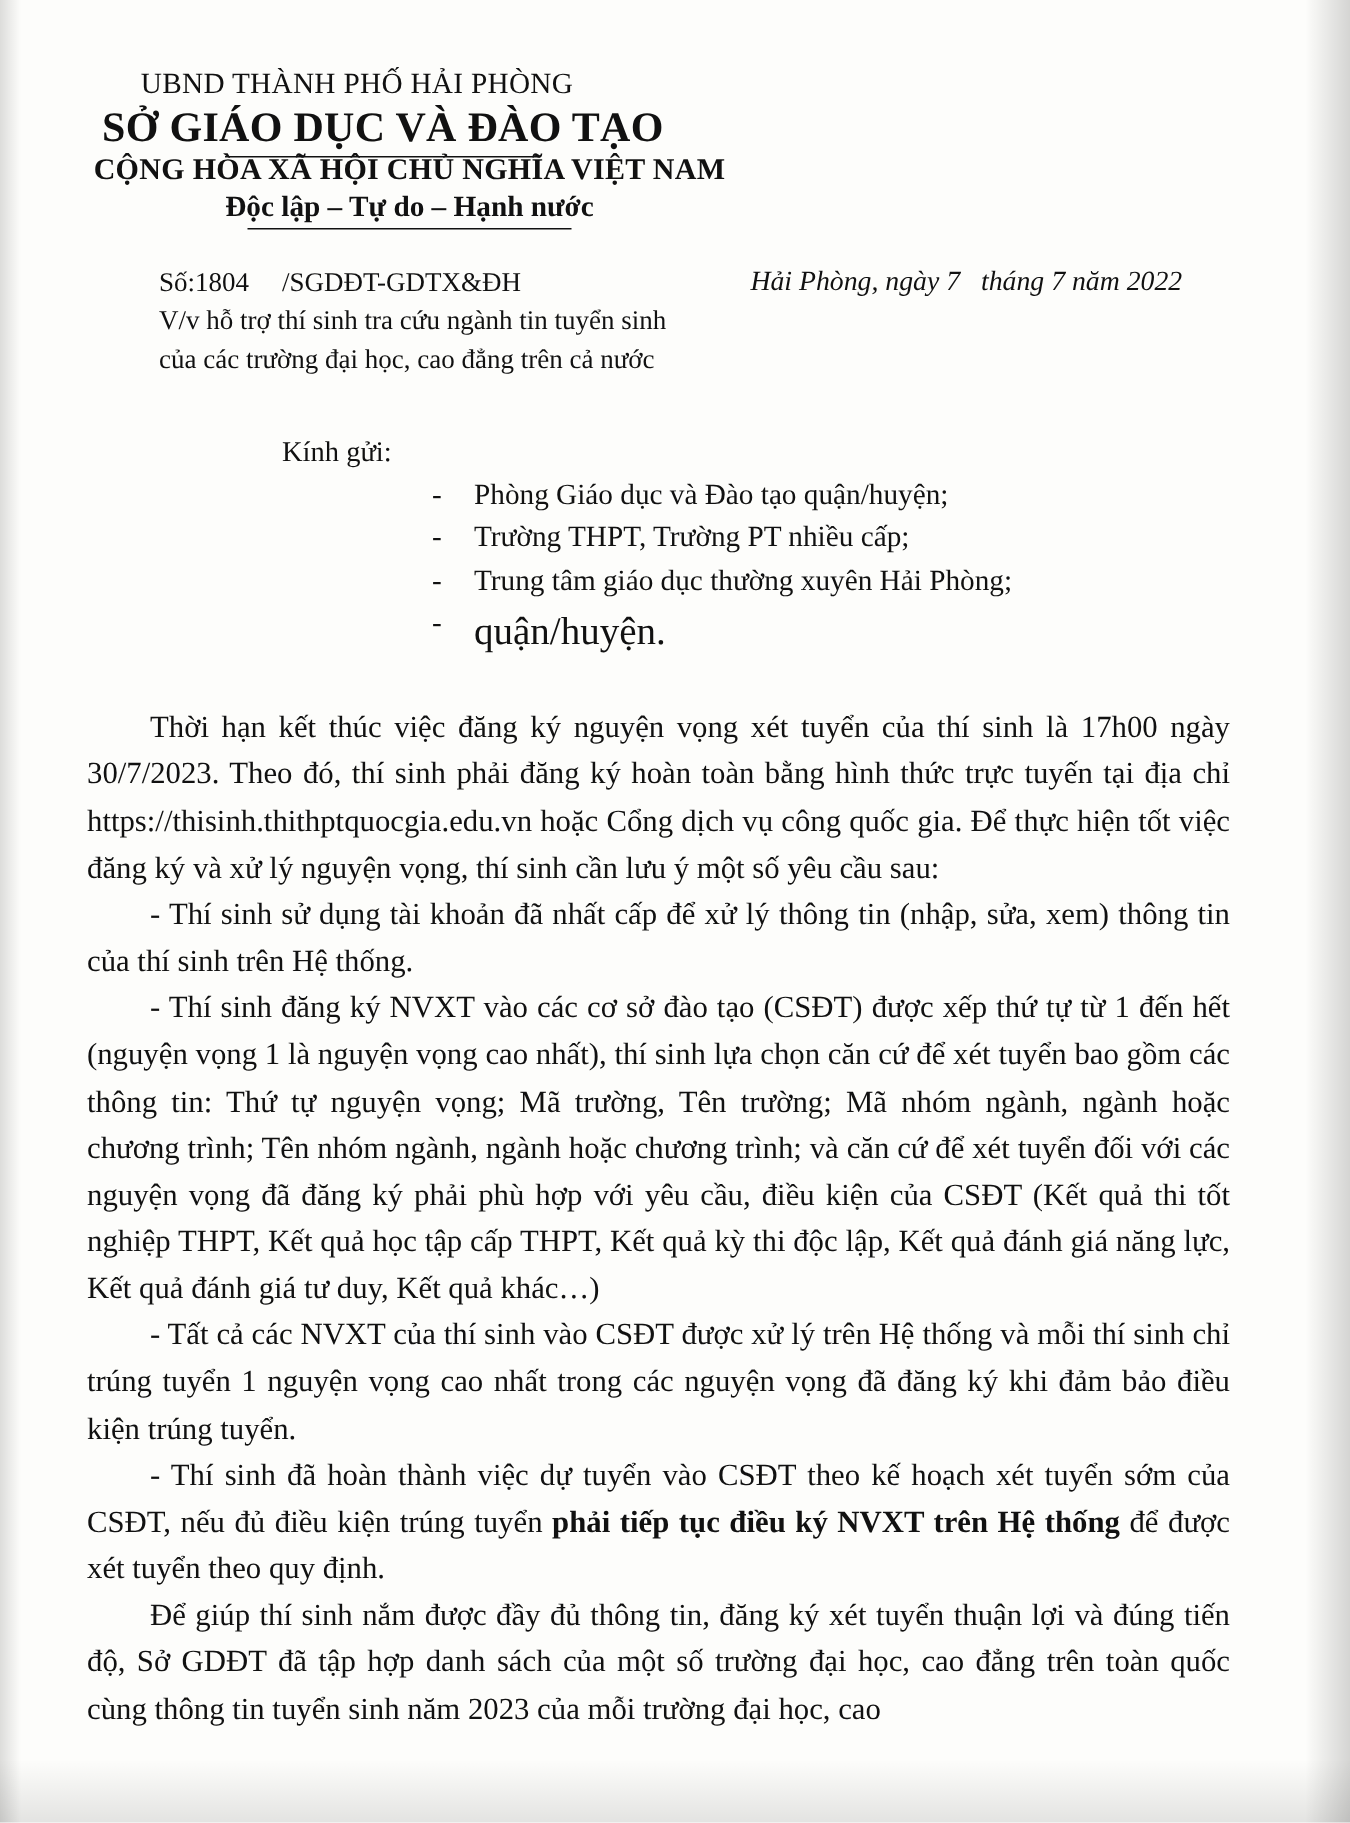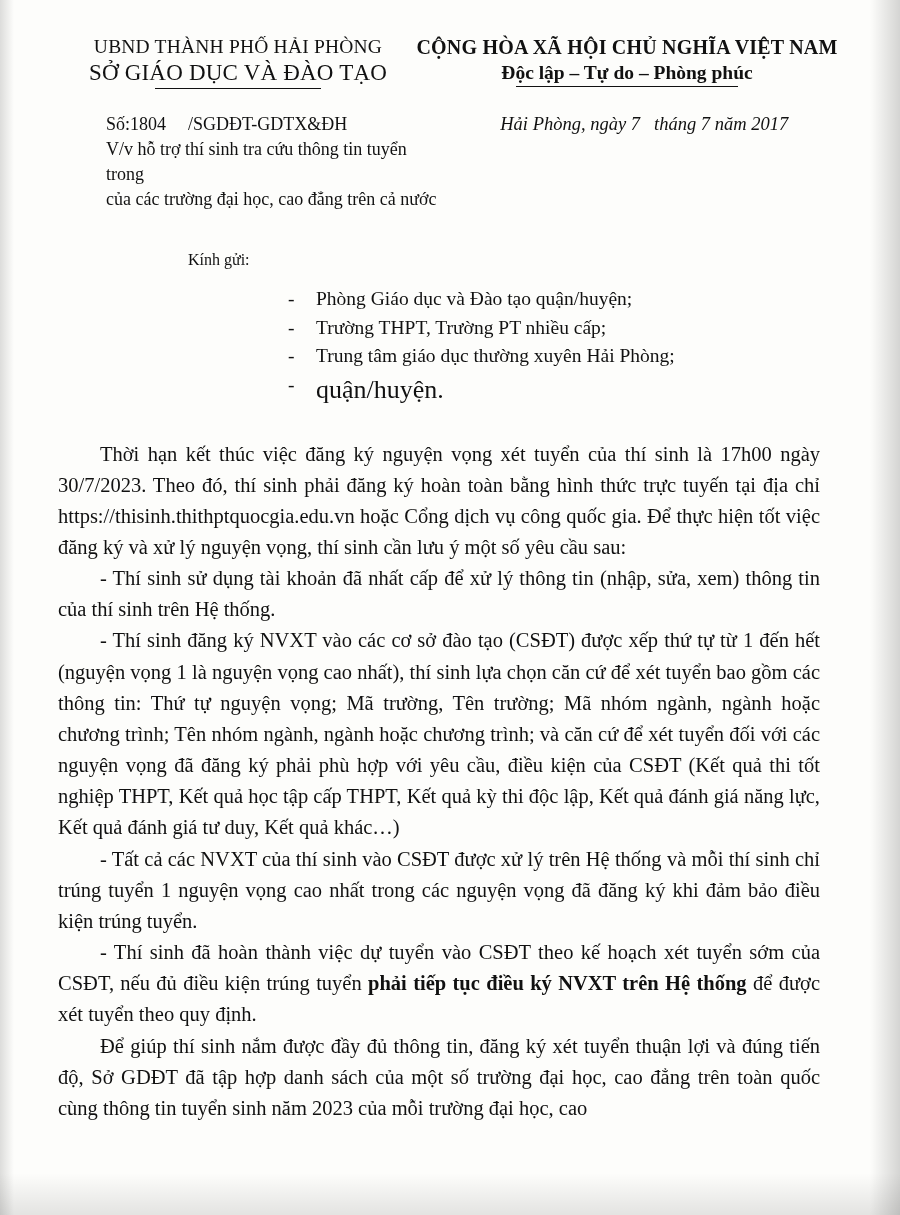--- a/index.html
+++ b/index.html
@@ -43,38 +43,40 @@
     bottom: 0; left: 0; width: 100%; height: 42px;
     background: linear-gradient(to bottom, rgba(255,255,255,0), rgba(0,0,0,0.10));
     pointer-events: none;
   }
 
   
   .letterhead {
     display: flex;
     align-items: flex-start;
     justify-content: space-between;
+    margin-top: 10px;
+    flex-direction: column;
   }
   .lh-left {
     width: 340px;
     text-align: center;
     padding-left: 10px;
   }
   .lh-right {
     width: 430px;
     text-align: center;
   }
   .org-line1 {
     font-size: 19.5px;
     letter-spacing: 0.2px;
     white-space: nowrap;
   }
   .org-line2 {
-    font-size: 23px;
-    font-weight: normal;
+    font-size: 28px;
+    font-weight: bold;
     letter-spacing: 0.2px;
     margin-top: 2px;
     position: relative;
     display: inline-block;
     white-space: nowrap;
   }
   .org-line2::after {
     content: "";
     position: absolute;
     left: 22%;
@@ -138,22 +140,22 @@
     display: inline-block;
     width: 14px;
   }
 
   
   .recipients {
     margin-top: 40px;
     padding-left: 130px;
   }
   .kinhgui {
-    font-size: 16px;
-    margin-bottom: 16px;
+    font-size: 19px;
+    margin-bottom: 4px;
   }
   .rec-list {
     margin: 0;
     padding: 0;
     list-style: none;
     padding-left: 100px;
   }
   .rec-list li {
     font-size: 19.5px;
     line-height: 1.46;
@@ -191,38 +193,38 @@
 
 <div class="page">
 
   <div class="letterhead">
     <div class="lh-left">
       <div class="org-line1">UBND THÀNH PHỐ HẢI PHÒNG</div>
       <div class="org-line2">SỞ GIÁO DỤC VÀ ĐÀO TẠO</div>
     </div>
     <div class="lh-right">
       <div class="nation-line1">CỘNG HÒA XÃ HỘI CHỦ NGHĨA VIỆT NAM</div>
-      <div class="nation-line2">Độc lập – Tự do – Phòng phúc</div>
+      <div class="nation-line2">Độc lập – Tự do – Hạnh nước</div>
     </div>
   </div>
 
   <div class="refblock">
     <div class="ref-left">
       <div class="ref-num">
         <span>Số:</span><span>1804</span><span class="sep"></span><span>/SGDĐT-GDTX&amp;ĐH</span>
       </div>
-      <div class="ref-subject">V/v hỗ trợ thí sinh tra cứu thông tin tuyển trong</div>
+      <div class="ref-subject">V/v hỗ trợ thí sinh tra cứu ngành tin tuyển sinh</div>
       <div class="ref-subject">của các trường đại học, cao đẳng trên cả nước</div>
     </div>
     <div class="ref-right">
       <span>Hải Phòng, ngày</span>
       <span>7</span><span class="gap"></span><span>tháng</span>
       <span>7</span>
       <span>năm</span>
-      <span>2017</span>
+      <span>2022</span>
     </div>
   </div>
 
   <div class="recipients">
     <div class="kinhgui">Kính gửi:</div>
     <ul class="rec-list">
       <li><span class="dash">-</span><span>Phòng Giáo dục và Đào tạo quận/huyện;</span></li>
       <li><span class="dash">-</span><span>Trường THPT, Trường PT nhiều cấp;</span></li>
       <li><span class="dash">-</span><span>Trung tâm giáo dục thường xuyên Hải Phòng;</span></li>
       <li><span class="dash">-</span></li>

